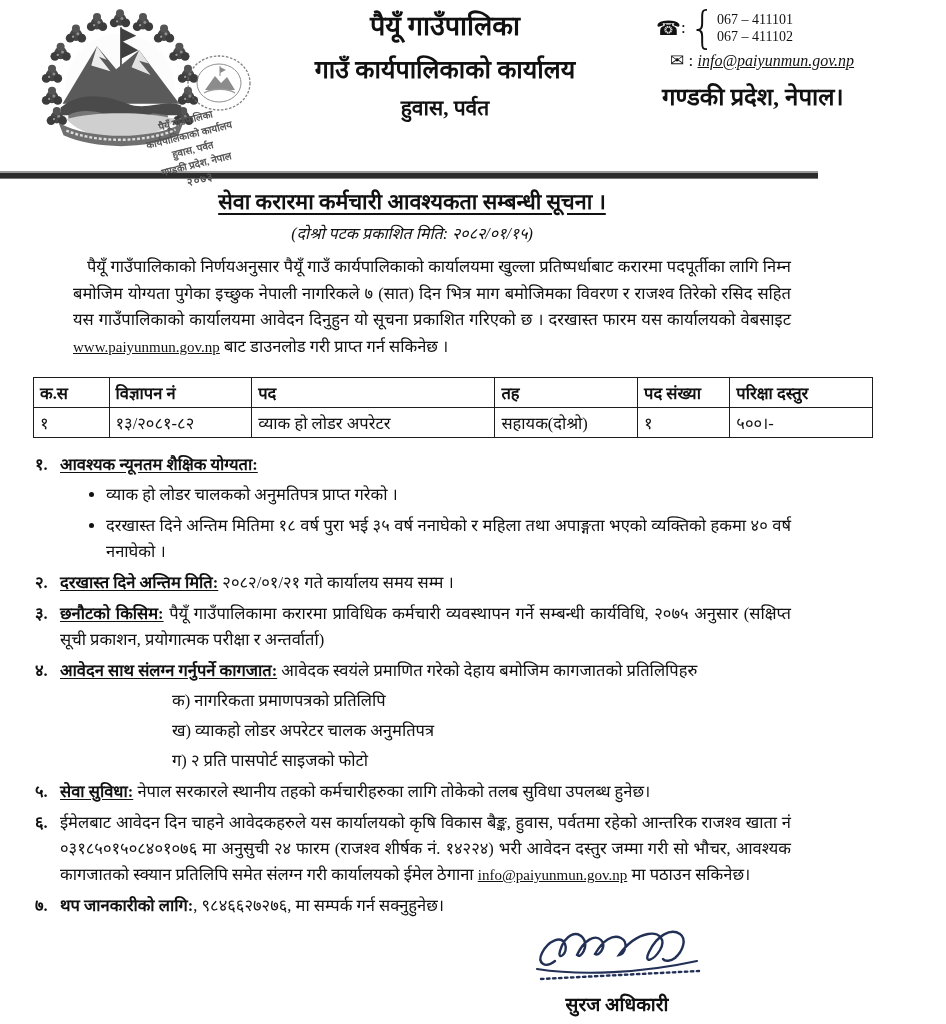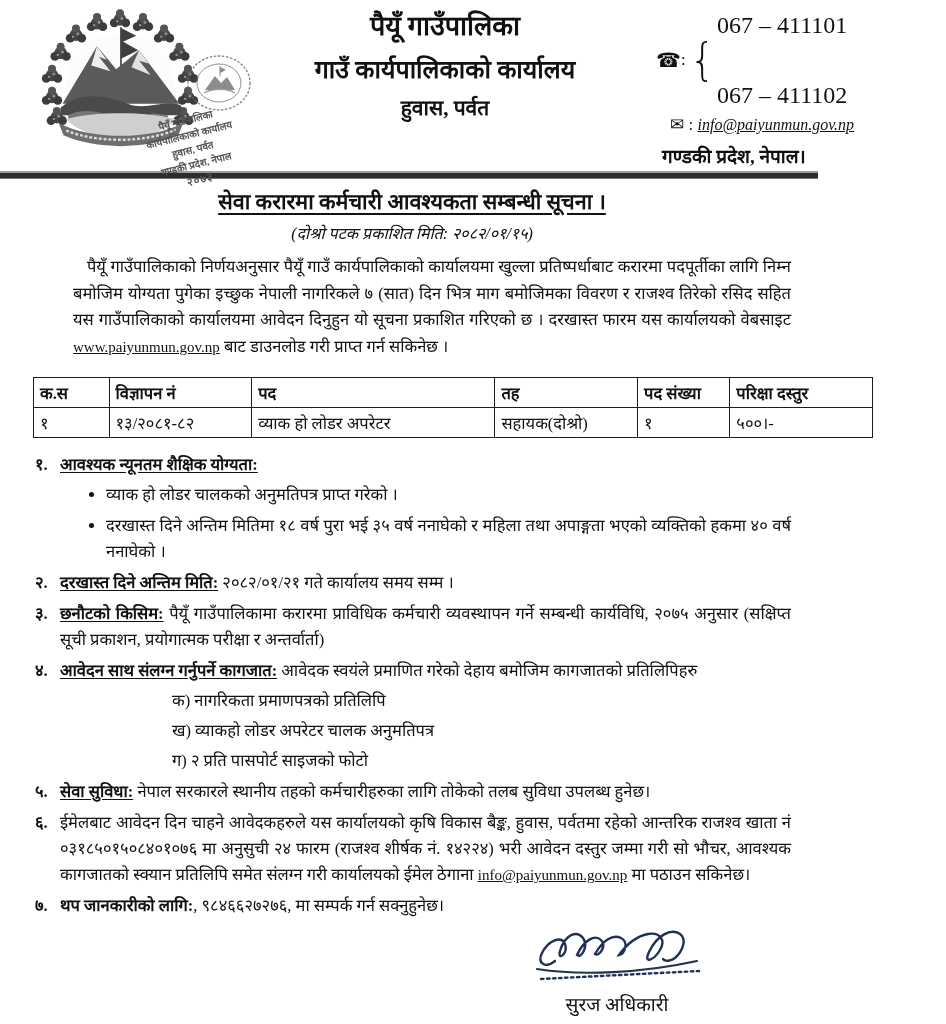--- a/index.html
+++ b/index.html
@@ -18,26 +18,26 @@
   .stamp-text .yr{font-size:11px;letter-spacing:1px;}
   .head-center{position:absolute;left:235px;top:6px;width:420px;text-align:center;}
   .muni-name{font-size:27px;font-weight:bold;}
   .office-name{font-size:25px;font-weight:bold;margin-top:8px;white-space:nowrap;}
   .head-address{font-size:21px;font-weight:bold;margin-top:8px;}
   .contact{position:absolute;right:18px;top:10px;width:300px;font-size:17px;}
   .phone-row{display:flex;align-items:center;justify-content:flex-start;margin-left:28px;}
   .phone-glyph{font-size:20px;line-height:1;}
   .brace{font-size:40px;font-weight:300;margin:0 2px 0 4px;line-height:.9;
          font-family:"DejaVu Sans",sans-serif;transform:scaleY(1.1);}
-  .phone-nums{display:flex;flex-direction:column;line-height:1.25;font-size:24px;
-              font-family:"Liberation Serif",serif;gap:40px;}
+  .phone-nums{display:flex;flex-direction:column;line-height:1.25;font-size:14px;
+              font-family:"Liberation Serif",serif;}
   .contact-line{margin-top:4px;margin-left:42px;white-space:nowrap;}
   .contact-line .lnk{font-style:italic;text-decoration:underline;color:#111;font-size:16px;}
   .globe-icon{display:inline-block;vertical-align:-2px;}
-  .province{margin-top:8px;margin-left:34px;font-size:19px;font-weight:bold;}
+  .province{margin-top:8px;margin-left:34px;font-size:24px;font-weight:bold;}
   
   .rule{position:absolute;top:170px;left:0;width:818px;height:9px;z-index:1;
         background:linear-gradient(to bottom,#ffffff 0 11%,#9a9a9a 11% 33%,#2c2c2c 33% 89%,#777 89% 100%);}
   
   .doc{position:absolute;top:184px;left:0;width:824px;padding:0 33px;box-sizing:border-box;}
   .notice-title{text-align:center;font-size:21.5px;font-weight:bold;
                 text-decoration:underline;text-underline-offset:4px;margin:2px 0 0 0;}
   .notice-subtitle{text-align:center;font-size:16px;font-weight:normal;font-style:italic;margin-top:7px;}
   .intro{margin-top:10px;font-size:16.5px;line-height:1.62;text-align:justify;text-indent:14px;margin-left:40px;}
   .intro .lnk{text-decoration:underline;font-size:15px;}
@@ -52,21 +52,21 @@
   .item .num{position:absolute;left:2px;top:0;font-weight:bold;}
   .lbl{font-weight:bold;text-decoration:underline;text-underline-offset:2px;}
   .lbl-plain{font-weight:bold;}
   ul.bullets{margin:3px 0 0 0;padding-left:46px;}
   ul.bullets li{margin-top:4px;}
   .sub-docs div{margin-left:112px;margin-top:4px;}
   .item .lnk{text-decoration:underline;font-size:15px;}
   
   .sig-block{width:260px;margin:2px 44px 0 auto;text-align:center;}
   .sig-img{display:block;margin:0 auto;}
-  .sig-name{font-size:19px;margin-top:6px;}
+  .sig-name{font-size:19px;margin-top:6px;font-weight:bold;}
   .sig-title{font-size:18px;margin-top:4px;white-space:nowrap;}
 </style>
 </head>
 <body>
 
 <div class="page">
 
   <div class="letterhead">
 
     <div class="emblem">

